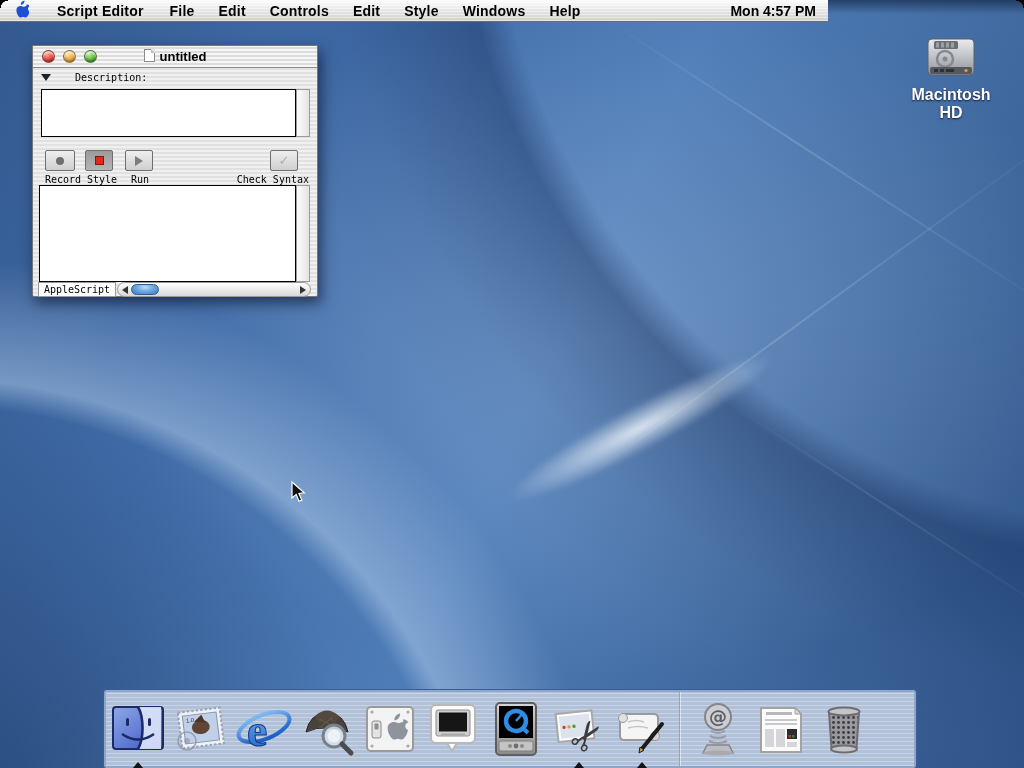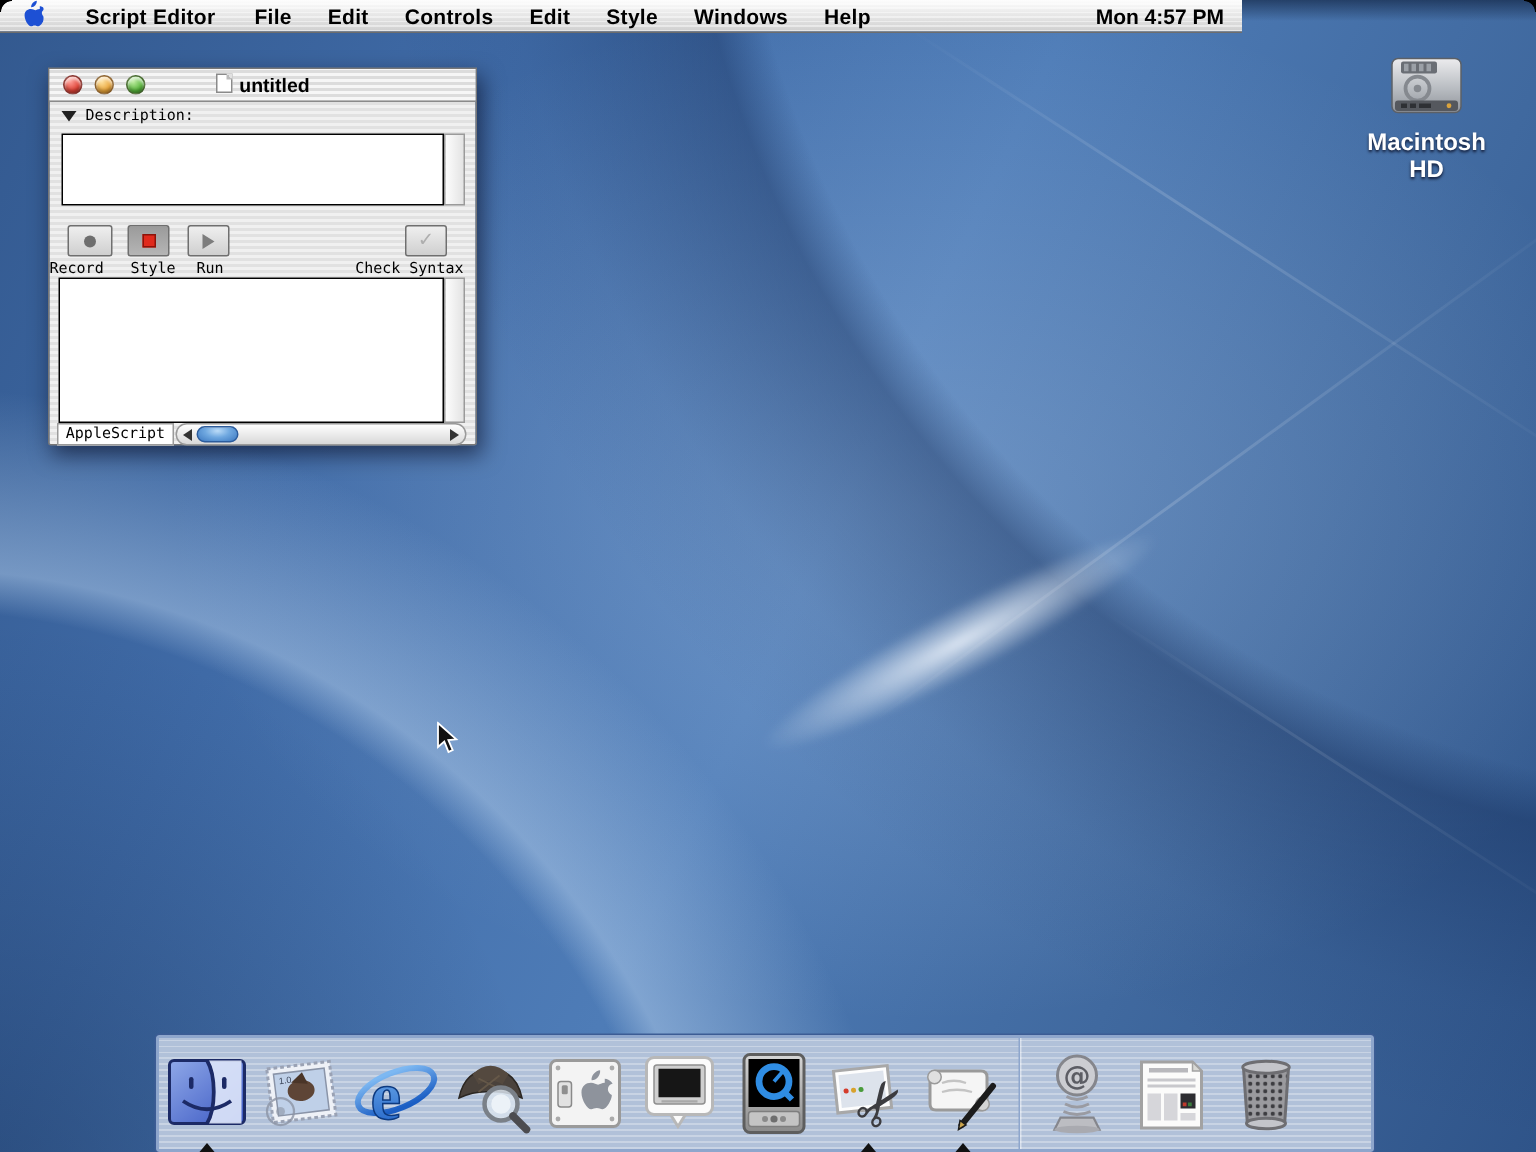--- a/index.html
+++ b/index.html
@@ -62,21 +62,21 @@
            box-shadow:inset 0 2px 2px rgba(255,255,255,.7), inset 0 -2px 2px rgba(0,0,0,.25); }
   .light.close { background:radial-gradient(circle at 35% 30%, #ff9f97, #dd4337 60%, #a52a20); }
   .light.min   { background:radial-gradient(circle at 35% 30%, #ffe2a0, #e9a63d 60%, #b07414); }
   .light.zoom  { background:radial-gradient(circle at 35% 30%, #c0eea2, #58b43c 60%, #2f7d1c); }
   .title-group { margin:0 auto; display:flex; align-items:flex-start; gap:5px;
                  font-family:"Liberation Sans", sans-serif; font-size:13px; font-weight:600; }
   .docicon { width:11px; height:13px; background:#fff; border:1px solid #8a8a8a; position:relative; }
   .docicon::after { content:""; position:absolute; right:-1px; top:-1px; width:4px; height:4px;
                     background:linear-gradient(225deg, #e1e1e1 50%, #bbb 50%); }
 
-  .desc-row { position:absolute; left:8px; top:26px; display:flex; align-items:center; gap:6px; }
+  .desc-row { position:absolute; left:8px; top:26px; display:flex; align-items:center; gap:24px; }
   .disclosure { width:0; height:0; border-left:5px solid transparent; border-right:5px solid transparent;
                 border-top:7px solid #222; }
   .desc-field { position:absolute; left:8px; top:43px; width:255px; height:48px;
                 background:#fff; border:1px solid #000; }
   .v-gutter { position:absolute; width:14px; background:linear-gradient(90deg,#fdfdfd,#e3e3e3);
               border:1px solid #9a9a9a; }
   .gut-desc { left:263px; top:43px; height:48px; }
   .gut-script { left:263px; top:139px; height:97px; }
 
   .toolbar-btn { position:absolute; top:104px; height:21px; border:1px solid #6f6f6f; border-radius:2px;
@@ -86,21 +86,21 @@
   .btn-stop   { left:52px; width:28px; }
   .btn-run    { left:92px; width:28px; }
   .btn-check  { left:237px; width:28px; }
   .glyph-circle { width:8px; height:8px; border-radius:50%; background:#6e6e6e; }
   .glyph-square { width:9px; height:9px; background:#e02a1c; border:1px solid #8c1209; }
   .glyph-play { width:0; height:0; border-top:5px solid transparent; border-bottom:5px solid transparent;
                 border-left:8px solid #7d7d7d; }
   .glyph-check { color:#aeaeae; font-size:13px; font-weight:bold; line-height:1;
                  font-family:"DejaVu Sans", sans-serif; }
   .tool-label { position:absolute; top:128px; font-size:10px; }
-  .lbl-record { left:0; } .lbl-stop { left:54px; } .lbl-run { left:98px; }
+  .lbl-record { left:12px; } .lbl-stop { left:54px; } .lbl-run { left:98px; }
   .lbl-check { right:8px; text-align:right; }
 
   .script-area { position:absolute; left:6px; top:139px; width:257px; height:97px;
                  background:#fff; border:1px solid #000; }
 
   .bottombar { position:absolute; left:0; top:236px; width:100%; height:16px; display:flex;padding-left:24px; }
   .lang-popup { position:absolute; left:5px; top:0; width:78px; height:15px; background:#fff;
                 border:1px solid #9a9a9a; display:flex; align-items:center; justify-content:center; font-size:10px; }
   .hscroll { position:absolute; left:84px; top:0; width:194px; height:15px;
              background:linear-gradient(#ffffff,#d8d8d8); border:1px solid #9a9a9a; border-radius:8px;

